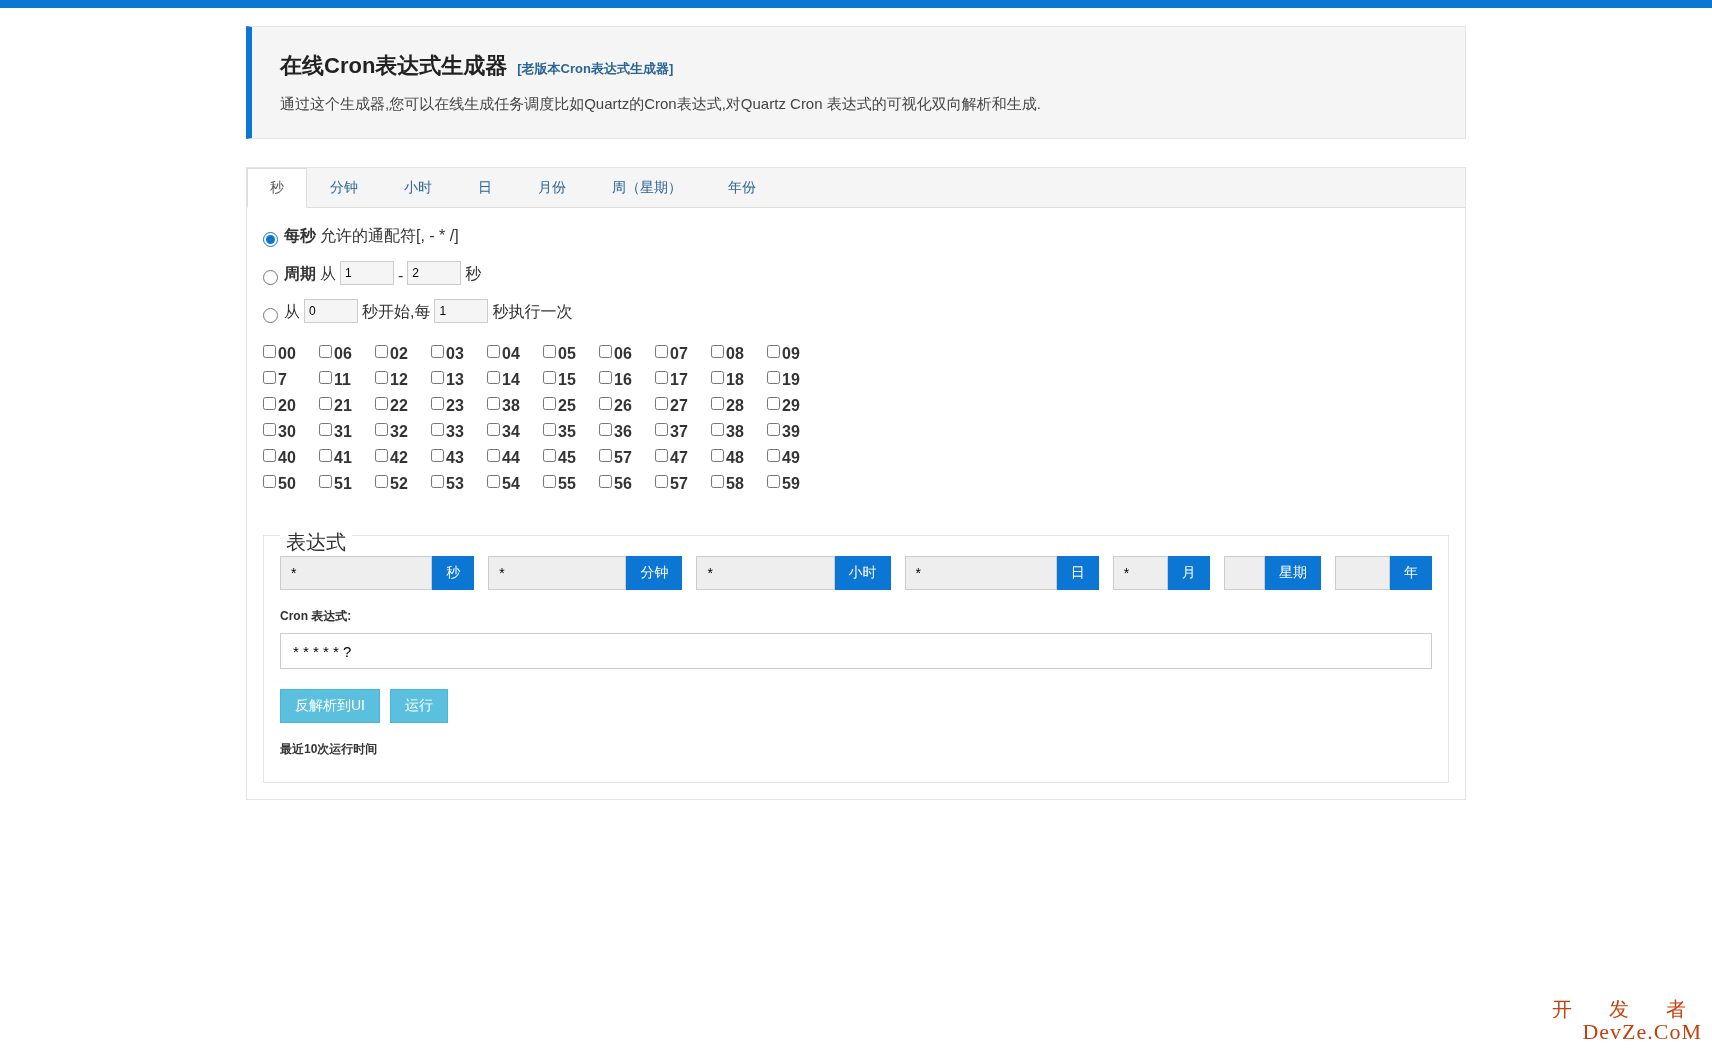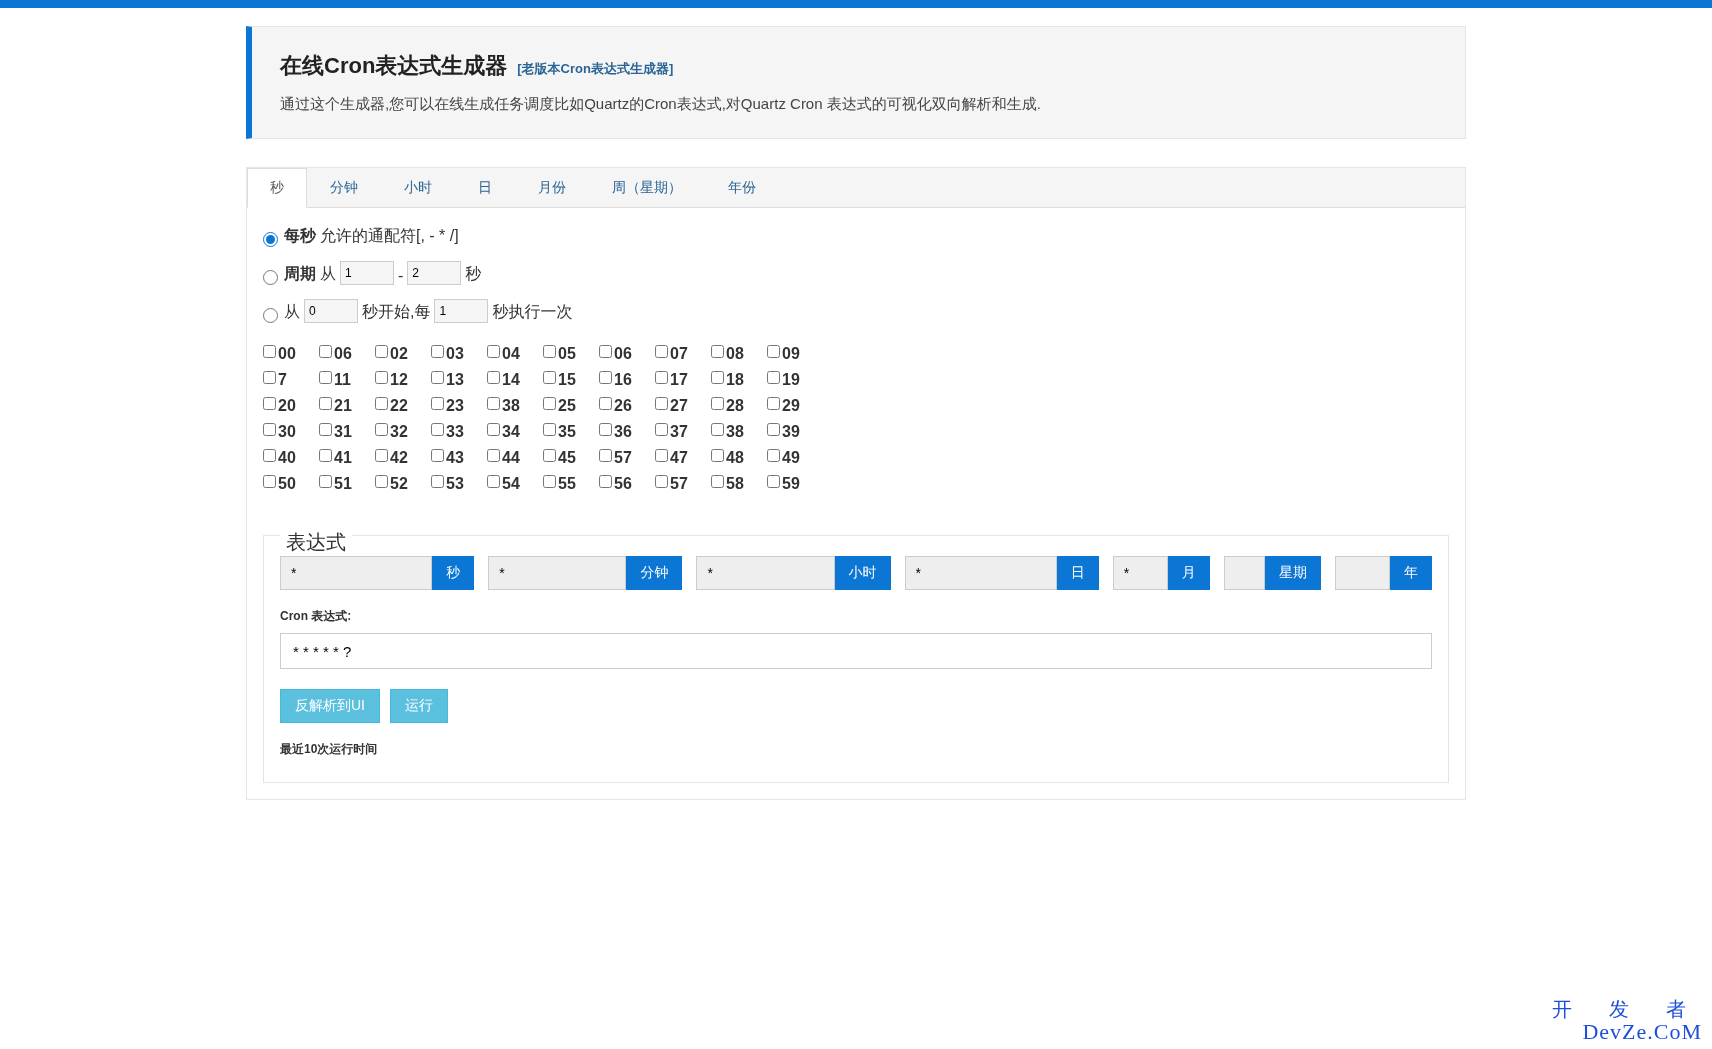--- a/index.html
+++ b/index.html
@@ -27,21 +27,21 @@
 .expression-section h2 { font-size: 20px; font-weight: normal; margin-top: -14px; background: #fff; display: inline-block; padding: 0 6px; }
 .field-label { font-size: 12px; font-weight: bold; margin-top: 18px; margin-bottom: 8px; }
 .field-row { display: flex; gap: 14px; }
 .input-group { display: flex; flex: 1; min-width: 0; }
 .input-group.small { flex: 0.5; }
 .input-group input { flex: 1; min-width: 0; border: 1px solid #ccc; background: #eee; padding: 6px 10px; font-size: 14px; height: 34px; }
 .input-group .addon { background: #0b76d4; color: #fff; padding: 7px 14px; font-size: 14px; white-space: nowrap; height: 34px; display: flex; align-items: center; }
 .cron-full { width: 100%; border: 1px solid #ccc; background: #fff; padding: 8px 12px; font-size: 15px; height: 36px; }
 .btn-row { margin-top: 20px; }
 .btn { background: #5bc0de; color: #fff; border: 1px solid #46b8da; padding: 7px 14px; font-size: 14px; cursor: pointer; margin-right: 6px; }
-.watermark { position: fixed; right: 10px; bottom: 6px; text-align: right; color: #1d4ed8; font-family: Georgia, serif; line-height: 1; }
+.watermark { position: fixed; right: 10px; bottom: 6px; text-align: right; color: #c2410c; font-family: Georgia, serif; line-height: 1; }
 .watermark .cn { font-size: 20px; letter-spacing: 16px; margin-bottom: 2px; }
 .watermark .en { font-size: 22px; letter-spacing: 1px; }
 </style>
 </head>
 <body>
 
 <div class="top-bar"></div>
 
 <div class="container">
   <div class="header-panel">

